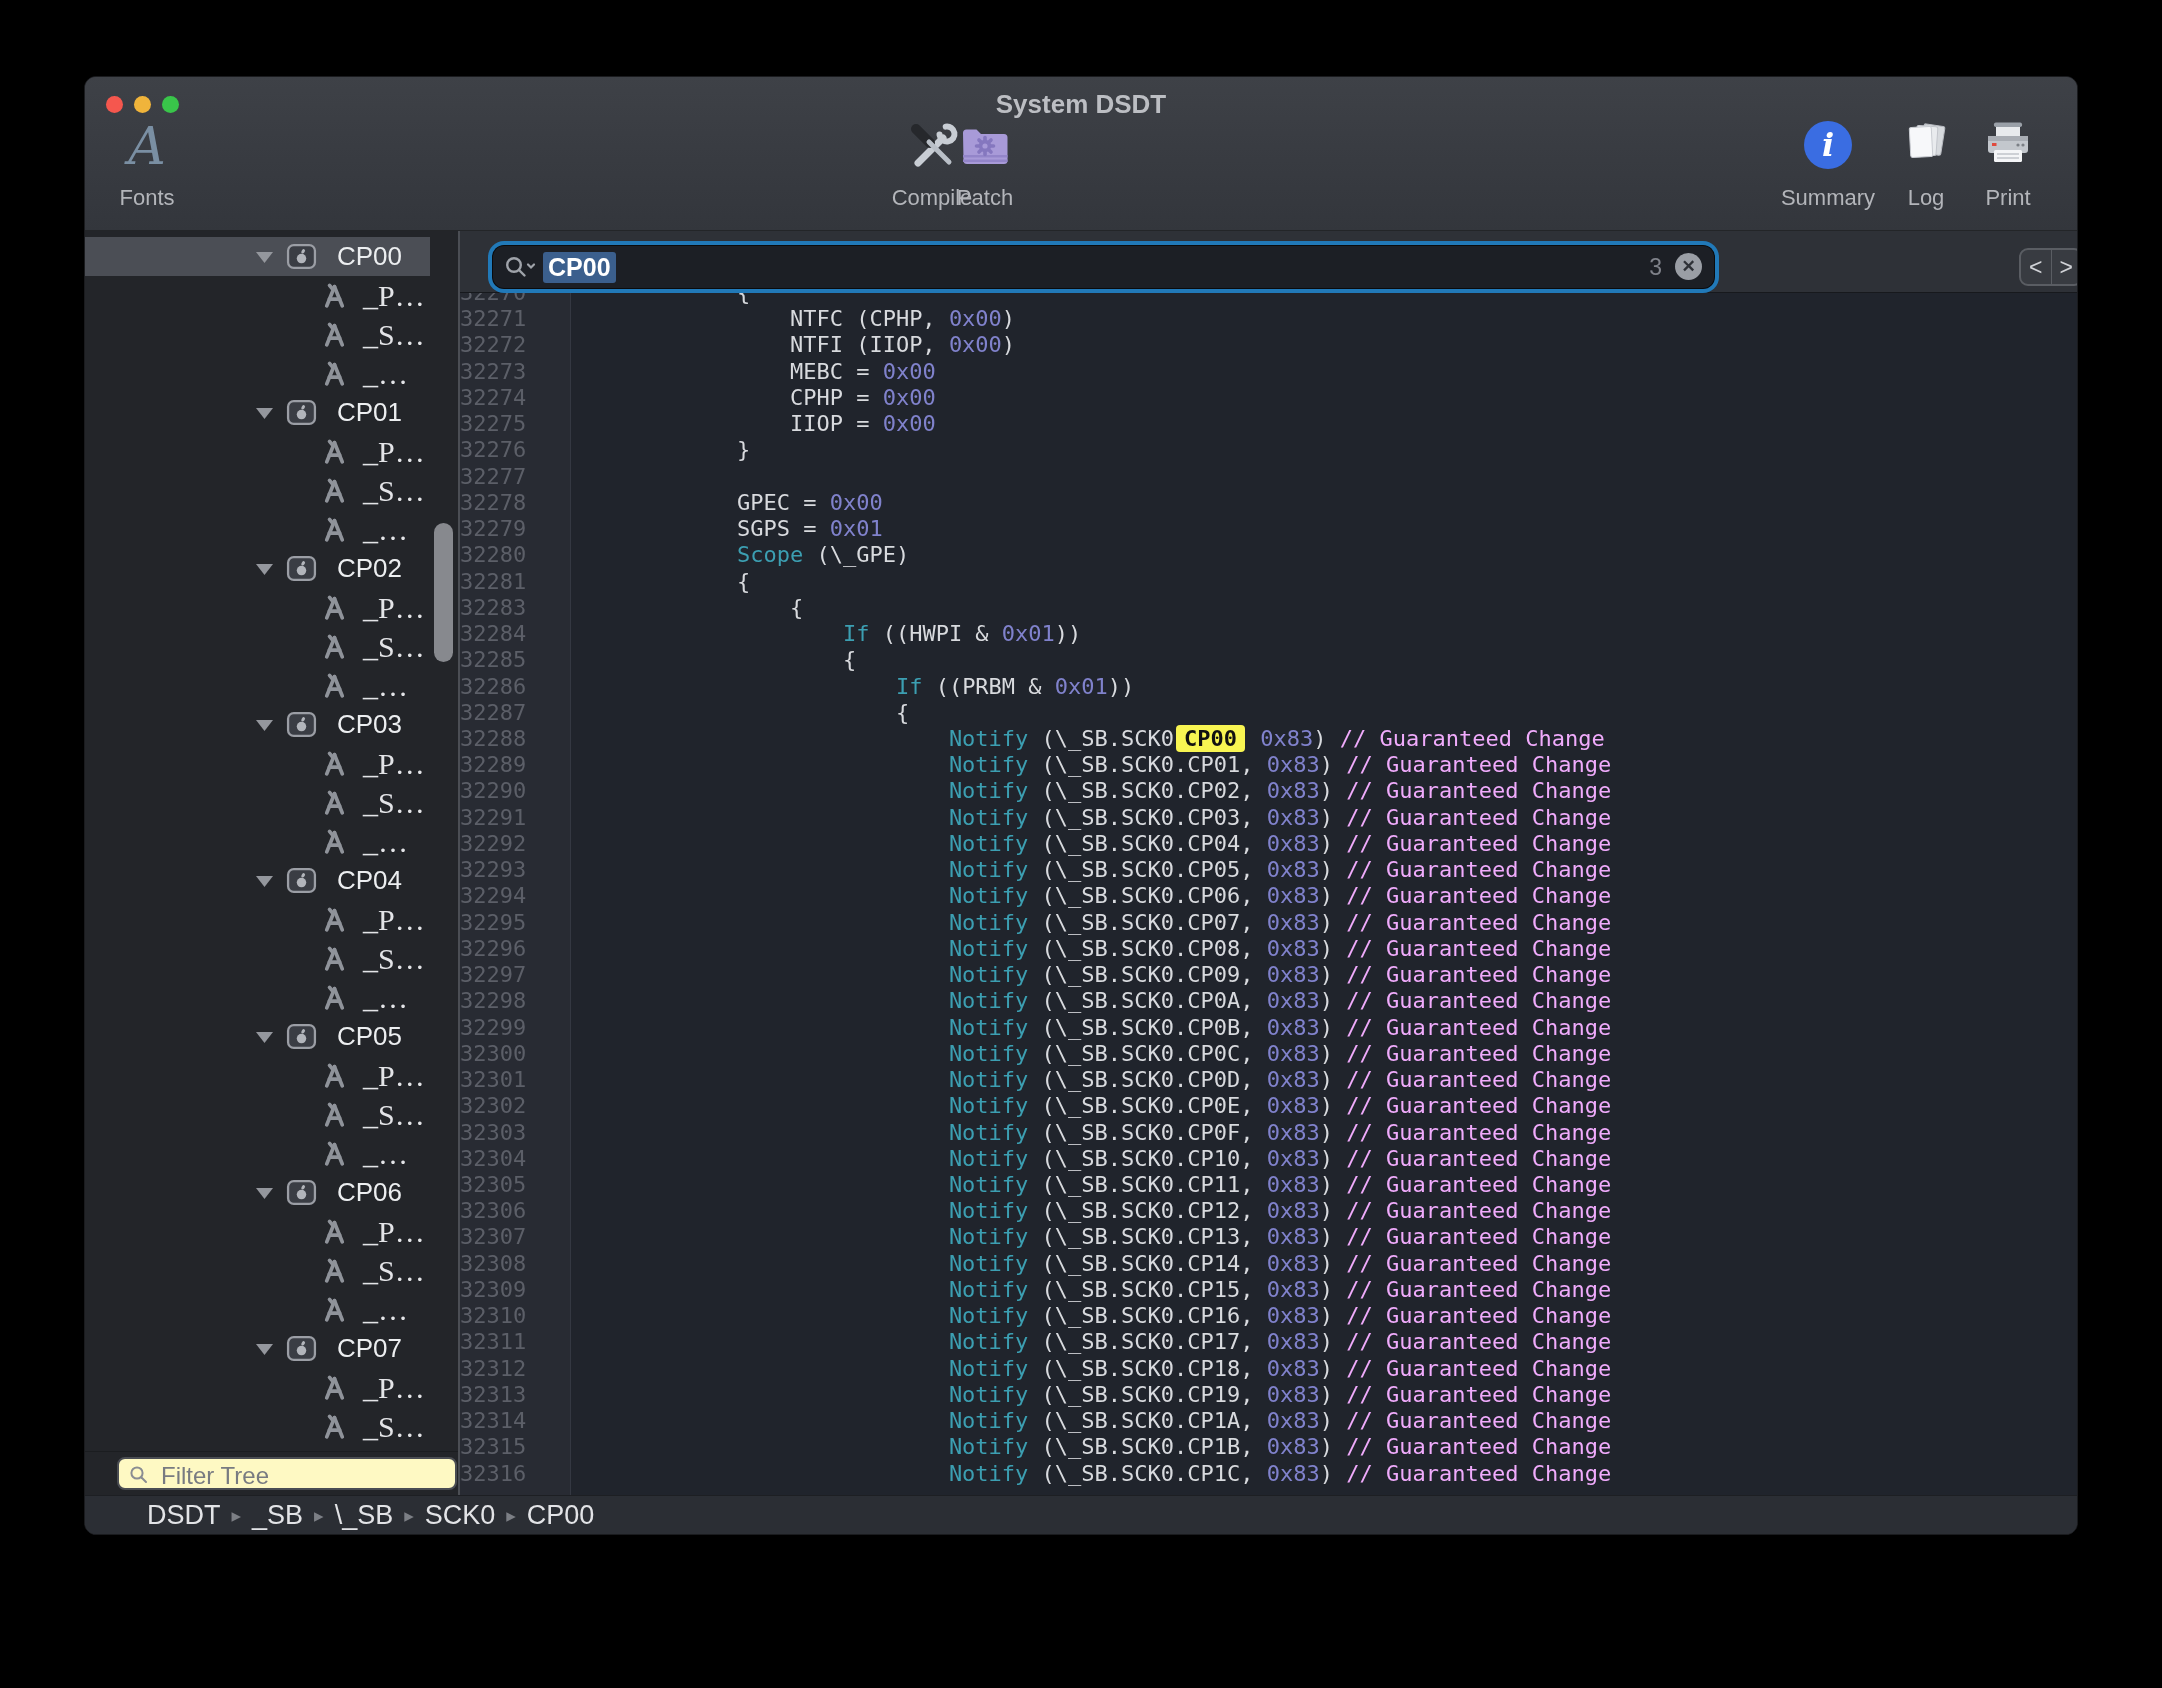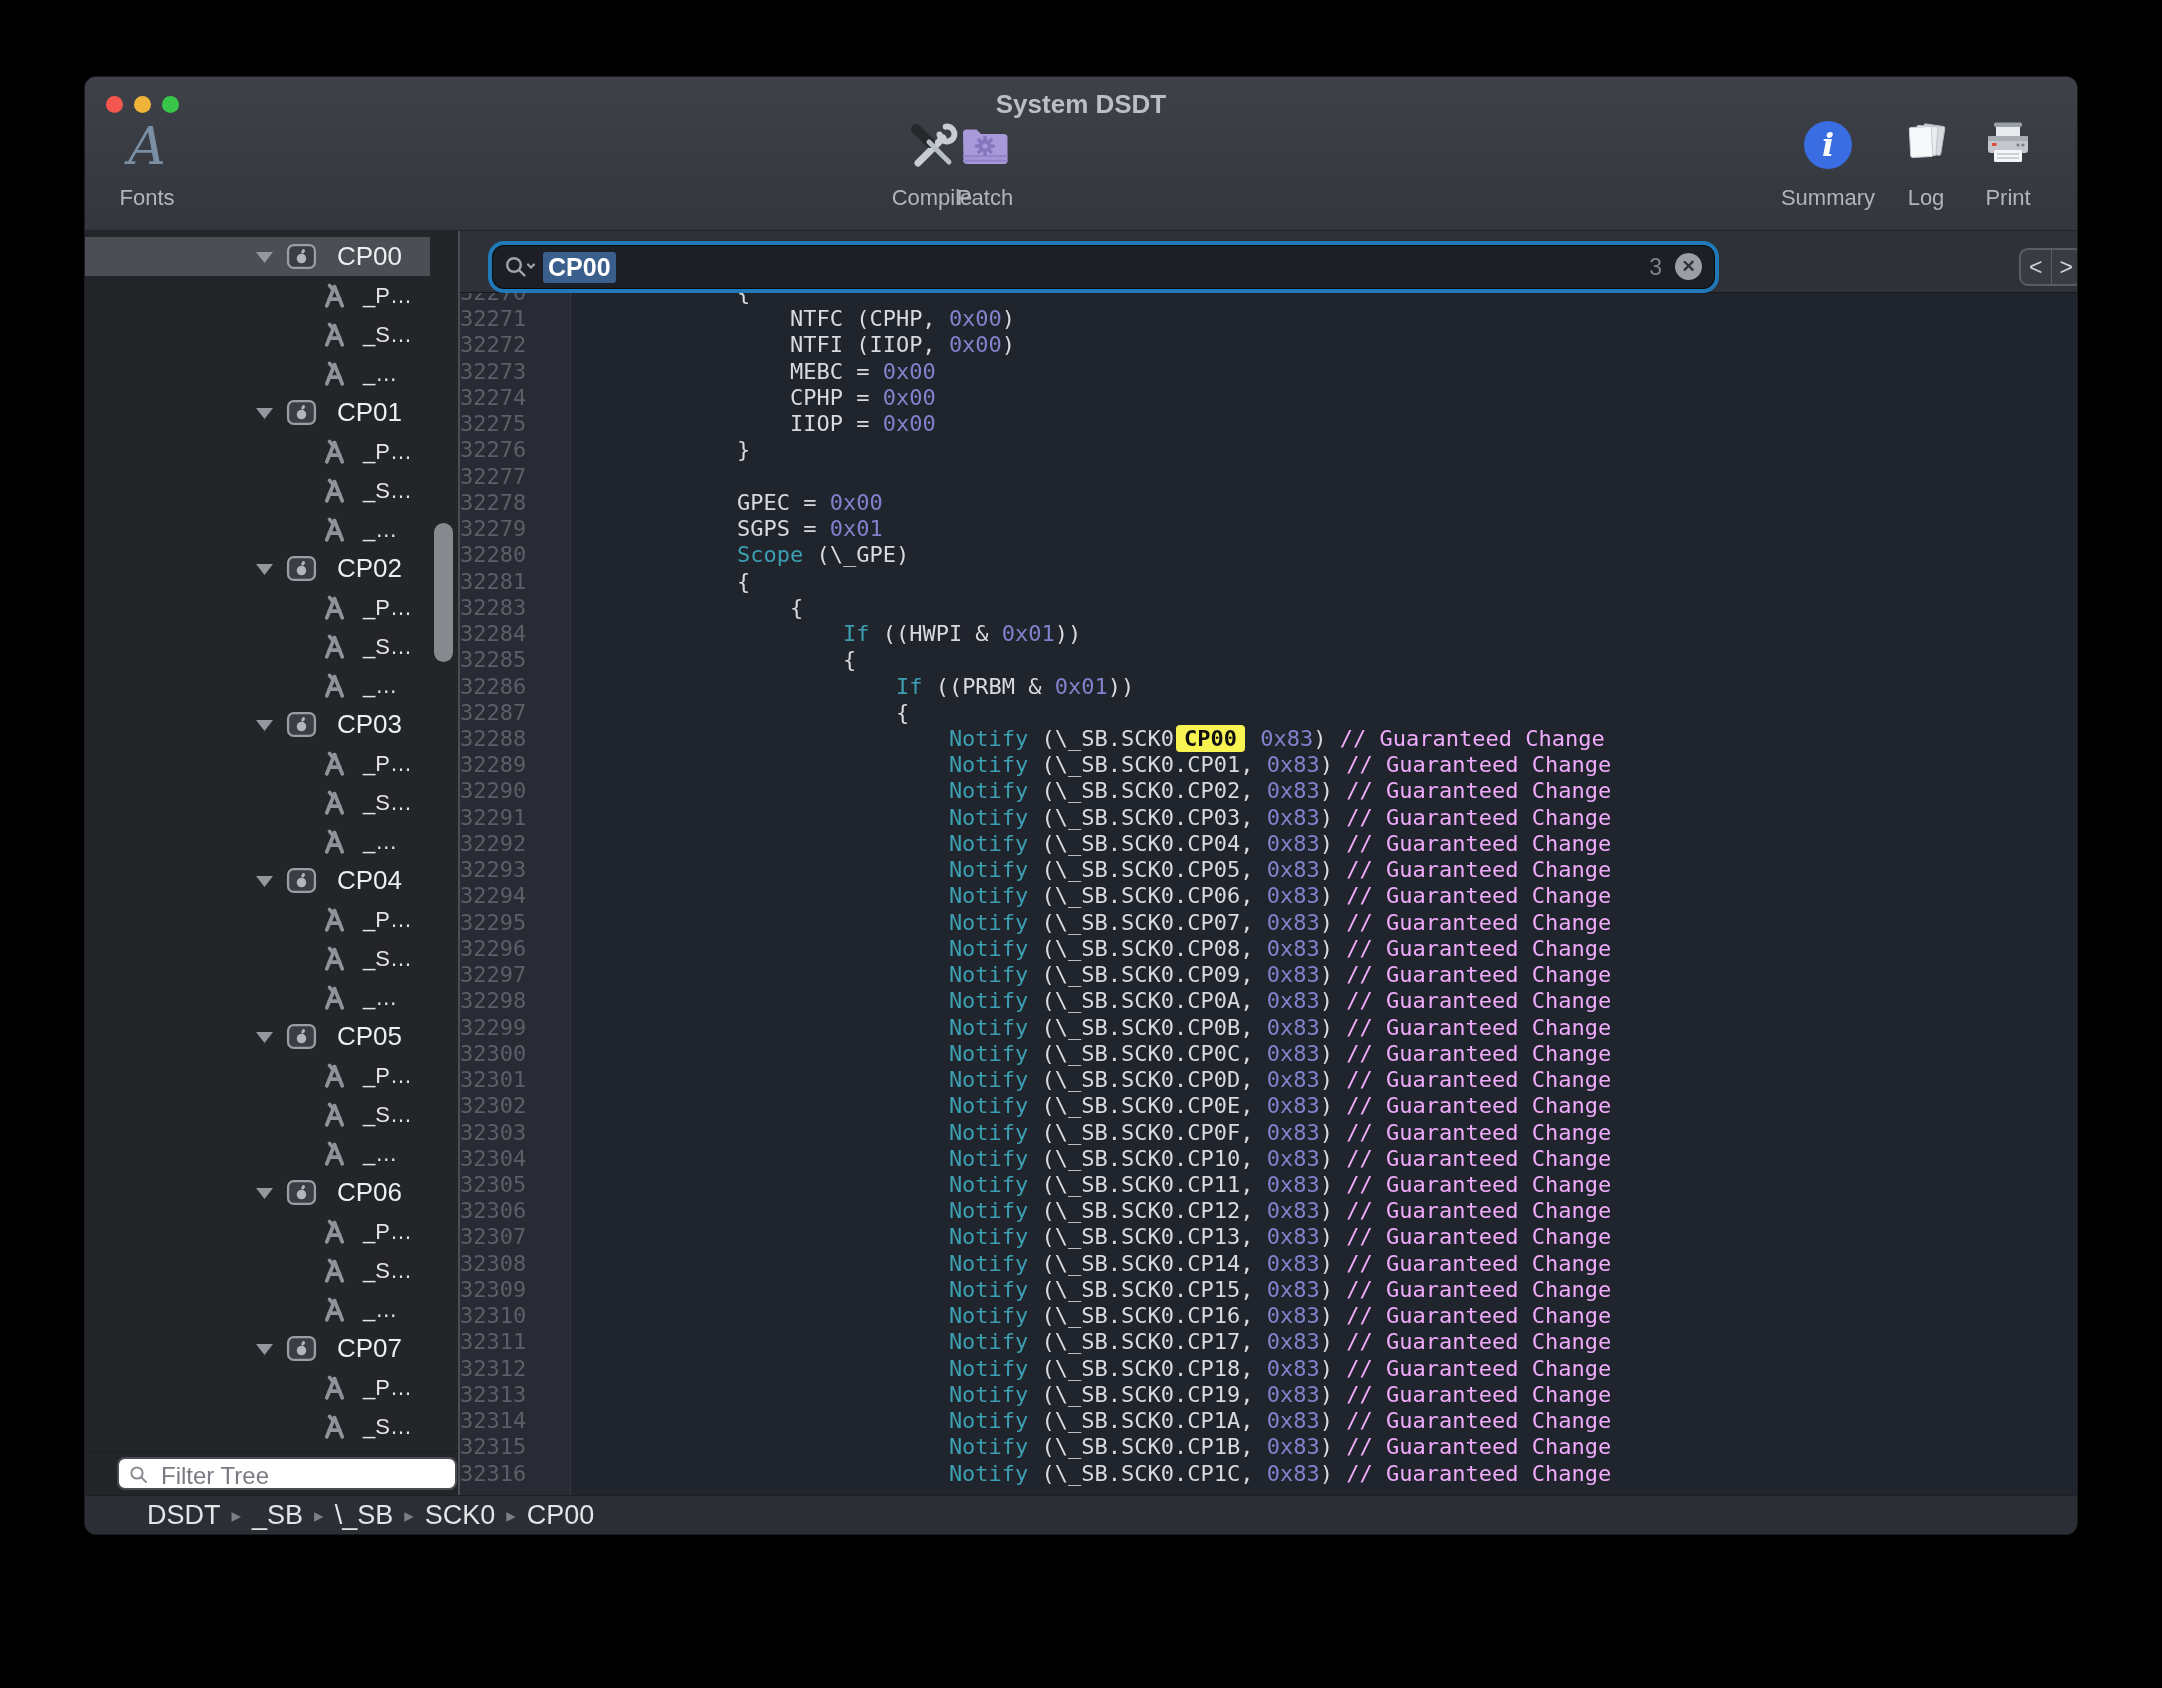--- a/index.html
+++ b/index.html
@@ -42,29 +42,29 @@
   #find-nav .seg:first-child{border-right:1px solid #5a5d63;}
   
   #sidebar{position:absolute;left:0;top:154px;width:373px;bottom:39px;background:#232529;}
   #tree{position:absolute;left:0;top:0;width:345px;height:1222px;overflow:hidden;padding-top:6px;box-sizing:border-box;}
   .tree-row{position:relative;height:39px;display:flex;align-items:center;white-space:nowrap;}
   .tree-row.sel{background:#4b4e55;}
   .tri{position:absolute;left:169px;top:13px;}
   .picon{position:absolute;left:201px;top:4px;width:31px;height:31px;}
   .plabel{position:absolute;left:252px;font-size:26px;font-weight:500;color:#eceef0;}
   .cicon{position:absolute;left:234px;top:4px;width:31px;height:31px;}
-  .clabel{position:absolute;left:278px;font-size:22px;color:#e3e4e7;}
+  .clabel{position:absolute;left:278px;font-size:30px;color:#e3e4e7;font-family:Liberation Serif, serif;}
   #side-scrollbar{position:absolute;left:349px;top:292px;width:19px;height:139px;border-radius:10px;
                   background:#87898e;}
   #splitter{position:absolute;left:373px;top:154px;width:2px;bottom:39px;background:#4b4e54;}
   #splitter-dot{position:absolute;left:378px;top:782px;width:10px;height:10px;border-radius:50%;background:#55585e;}
   #filter-strip{position:absolute;left:0;bottom:39px;width:373px;height:44px;background:#232529;
                 border-top:1px solid #1b1d20;box-sizing:border-box;}
   #filter-field{position:absolute;left:32px;top:5px;width:340px;height:33px;border:2px solid #4a4d53;
-                border-radius:8px;background:#ffffff;box-sizing:border-box;}
+                border-radius:8px;background:#fef9c3;box-sizing:border-box;}
   #filter-field .fld-icon{position:absolute;left:9px;top:5px;}
   #filter-placeholder{position:absolute;left:42px;top:3px;font-size:24px;color:#787b81;}
   
   #code-viewport{position:absolute;left:375px;top:216px;right:0;bottom:39px;background:#20242c;overflow:hidden;}
   #gutter-bg{position:absolute;left:0;top:0;width:111px;height:100%;background:#282b33;
              border-right:1px solid #343842;box-sizing:border-box;}
   #code-lines{position:absolute;left:0;top:-13px;right:0;}
   .line{height:26.24px;line-height:26.24px;white-space:pre;
         font-family:"DejaVu Sans Mono",monospace;font-size:22px;}
   .ln{display:inline-block;width:111px;padding-right:10px;box-sizing:border-box;text-align:left;

